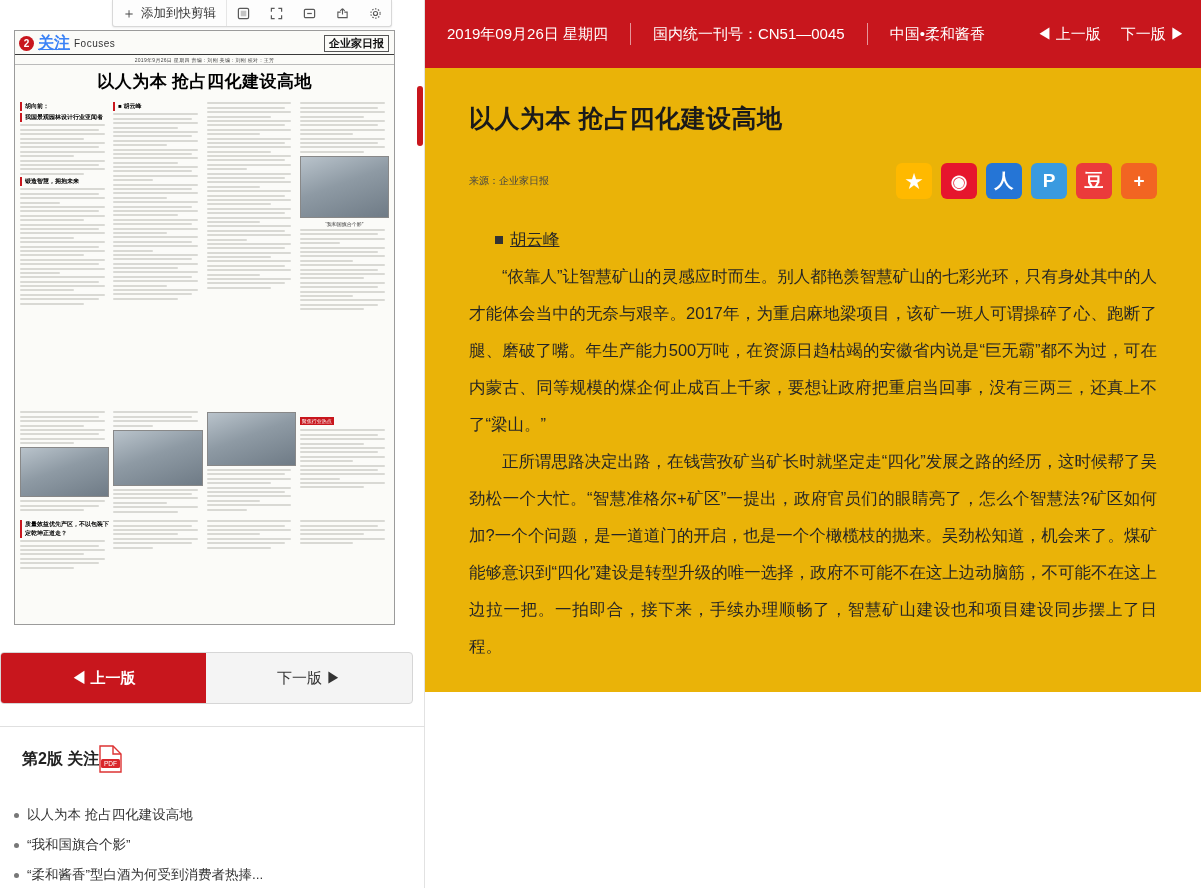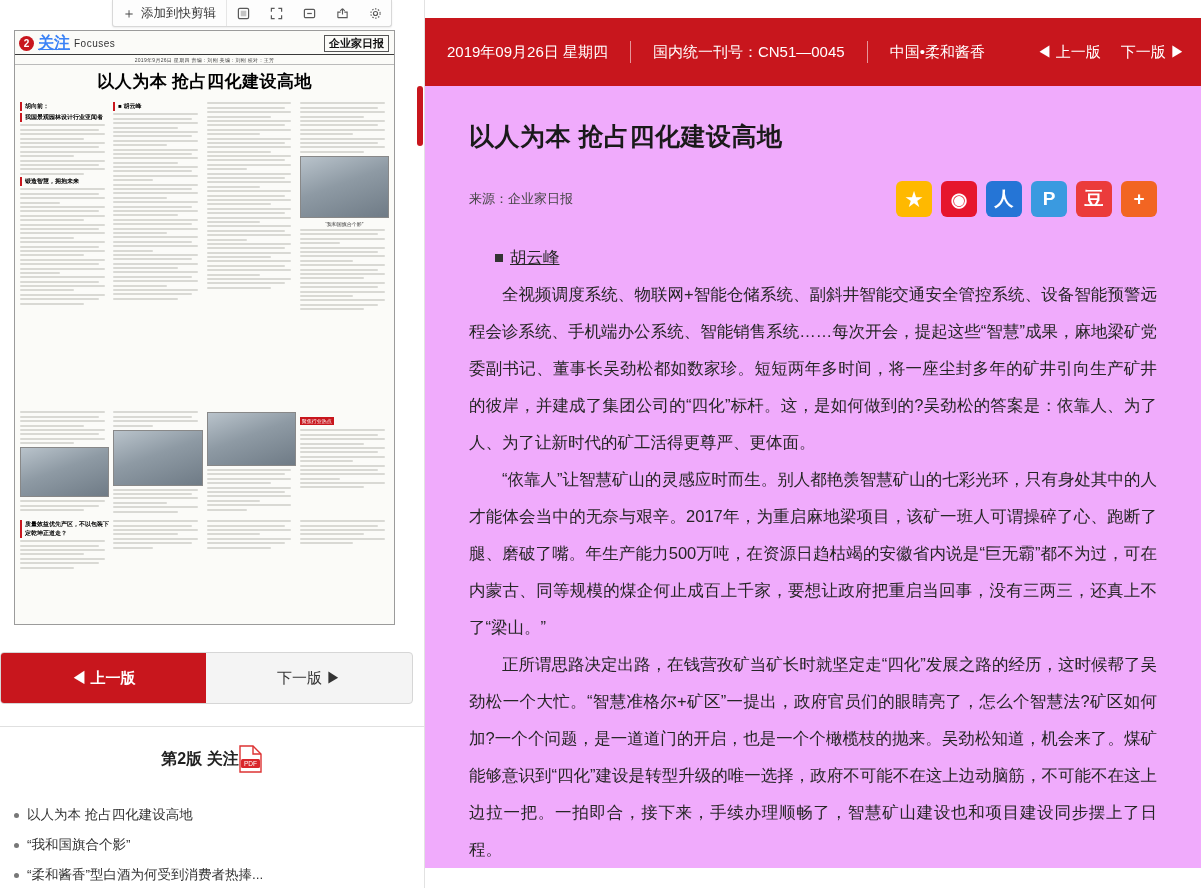--- a/index.html
+++ b/index.html
@@ -157,45 +157,44 @@
     flex:1; color:#333;
     display:flex; align-items:center; justify-content:center;
     font-size: 15px;
   }
 
   .divider-h {
     position:absolute; left:0; top: 726px; width: 425px; height:1px; background:#e0e0e0;
   }
 
   .sec-head {
-    position:absolute; top: 745px; left: 14px; width: 395px;
-    display:flex; align-items:center; justify-content:center;
+    position:absolute; top: 745px; left: 22px; width: 395px;
+    display:flex; align-items:center; justify-content:flex-start;
   }
   .sec-head-title { font-size: 16px; font-weight:bold; color:#222; }
   .pdf-ico { width: 23px; height: 28px; position:relative; }
 
   .toc {
     position:absolute; top: 800px; left: 14px; width: 400px;
   }
   .toc-item {
     display:flex; align-items:flex-start; gap:8px;
     font-size: 13.5px; color:#333; padding: 6px 0;
   }
   .bullet {
     width:5px; height:5px; border-radius:50%; background:#777; margin-top:7px; flex:0 0 5px;
   }
 
   
   .right-panel {
     flex:1;
-    height: 850px;
+    height: 692px;
     position:relative;
-    background:#f0abfc;
+    background:#eab308;
     overflow:hidden;
-    margin-top:18px;
   }
   .topbar {
     height: 68px;
     background: #c8161d;
     color:#fff;
     display:flex;
     align-items:center;
     padding: 0 16px 0 22px;
     font-size: 15px;
   }
@@ -211,21 +210,21 @@
   }
   .art-title {
     font-size: 25px;
     font-weight: bold;
     color:#1a1a1a;
     letter-spacing: .5px;
   }
   .art-meta-row {
     display:flex; align-items:center; margin-top: 28px;
   }
-  .art-source { font-size: 13px; color:#444; }
+  .art-source { font-size: 10px; color:#444; }
   .share-row { margin-left:auto; display:flex; gap:9px; }
   .share {
     width: 36px; height: 36px; border-radius: 6px;
     display:flex; align-items:center; justify-content:center;
     color:#fff; font-size: 19px; font-weight:bold;
   }
   .s-fav { background:#ffb900; }
   .s-weibo { background:#e6162d; }
   .s-renren { background:#2575d6; }
   .s-pin { background:#3a9ae0; }
@@ -630,20 +629,19 @@
           <div class="share s-weibo">◉</div>
           <div class="share s-renren">人</div>
           <div class="share s-pin">P</div>
           <div class="share s-douban">豆</div>
           <div class="share s-more">+</div>
         </div>
       </div>
 
       <div class="art-body">
         <p class="first byline"><span class="sq"></span><span>胡云峰</span></p>
-        <p>全视频调度系统、物联网+智能仓储系统、副斜井智能交通安全管控系统、设备智能预警远程会诊系统、手机端办公系统、智能销售系统……每次开会，提起这些“智慧”成果，麻地梁矿党委副书记、董事长吴劲松都如数家珍。短短两年多时间，将一座尘封多年的矿井引向生产矿井的彼岸，并建成了集团公司的“四化”标杆。这，是如何做到的?吴劲松的答案是：依靠人、为了人、为了让新时代的矿工活得更尊严、更体面。</p>
         <p>“依靠人”让智慧矿山的灵感应时而生。别人都艳羡智慧矿山的七彩光环，只有身处其中的人才能体会当中的无奈与艰辛。2017年，为重启麻地梁项目，该矿一班人可谓操碎了心、跑断了腿、磨破了嘴。年生产能力500万吨，在资源日趋枯竭的安徽省内说是“巨无霸”都不为过，可在内蒙古、同等规模的煤企何止成百上千家，要想让政府把重启当回事，没有三两三，还真上不了“梁山。”</p>
         <p>正所谓思路决定出路，在钱营孜矿当矿长时就坚定走“四化”发展之路的经历，这时候帮了吴劲松一个大忙。“智慧准格尔+矿区”一提出，政府官员们的眼睛亮了，怎么个智慧法?矿区如何加?一个个问题，是一道道门的开启，也是一个个橄榄枝的抛来。吴劲松知道，机会来了。煤矿能够意识到“四化”建设是转型升级的唯一选择，政府不可能不在这上边动脑筋，不可能不在这上边拉一把。一拍即合，接下来，手续办理顺畅了，智慧矿山建设也和项目建设同步摆上了日程。</p>
 
       </div>
     </div>
   </div>
 </div>
 
 </body></html>

